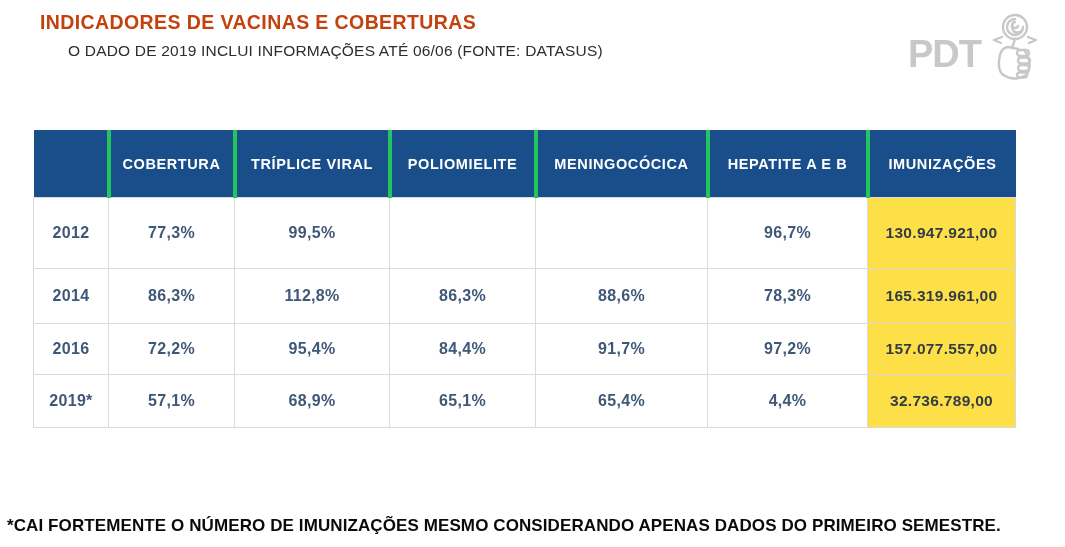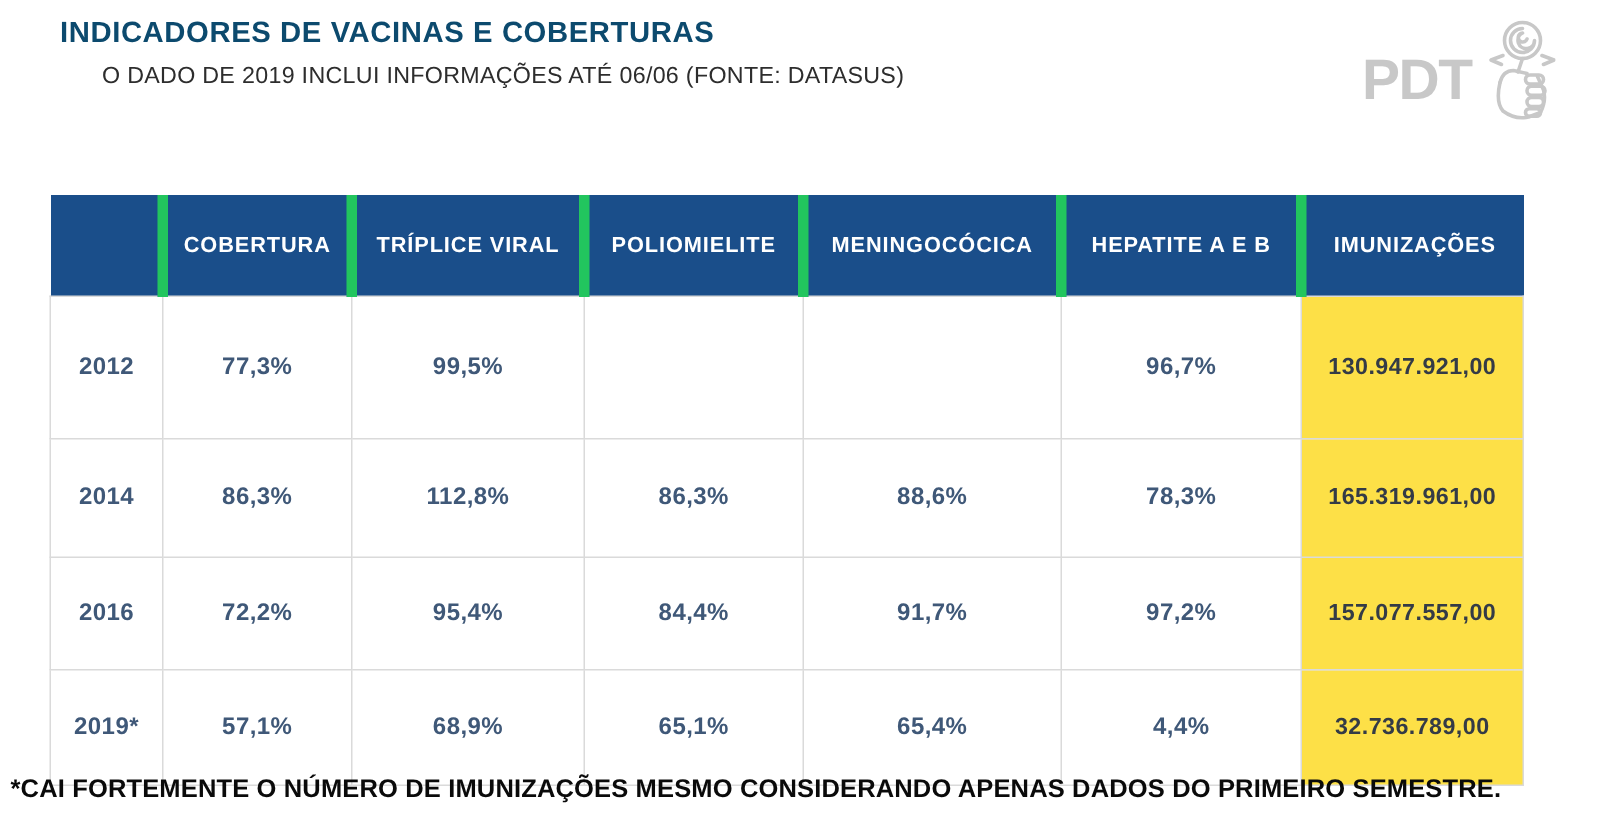--- a/index.html
+++ b/index.html
@@ -3,45 +3,45 @@
 <meta charset="utf-8">
 <style>
   html,body{margin:0;padding:0;background:#fff;}
   .page{
     position:relative;width:1065px;height:547px;background:#ffffff;overflow:hidden;
     font-family:"Liberation Sans",sans-serif;
   }
   
   .hdr{position:absolute;left:40px;top:11px;}
   .title{
-    font-size:19.5px;font-weight:800;color:#0c4a6e;letter-spacing:.4px;line-height:1.2;
+    font-size:19.5px;font-weight:800;color:#c2410c;letter-spacing:.4px;line-height:1.2;
   }
   .subtitle{
     margin:8px 0 0 28px;font-size:15.5px;font-weight:400;color:#2d2d2d;letter-spacing:.2px;
   }
   .logo{
     position:absolute;top:12px;right:28px;display:flex;align-items:center;gap:4px;
   }
   .logo-text{
     font-size:38px;font-weight:800;color:#c8c8c8;letter-spacing:-1px;line-height:1;
     padding-top:14px;
   }
   .logo-ico{display:block;}
   
   table.vac{
     position:absolute;left:33px;top:130px;border-collapse:collapse;table-layout:fixed;
   }
   table.vac thead th{
     background:#1a4e8a;color:#ffffff;font-weight:700;font-size:14.5px;letter-spacing:.6px;
-    text-align:center;height:67px;border-left:7px solid #22c55e;padding:0 2px;
+    text-align:center;height:67px;border-left:4px solid #22c55e;padding:0 2px;
   }
   table.vac thead th:first-child{border-left:none;}
   table.vac tbody td{
     border:1px solid #dadada;background:#ffffff;text-align:center;
-    font-weight:700;font-size:16px;color:#3f5878;letter-spacing:.3px;padding:16px 2px;
+    font-weight:700;font-size:16px;color:#3f5878;letter-spacing:.3px;padding:4px 2px;
   }
   table.vac tbody td.imun{
     background:#fde047;color:#343b46;font-size:15.5px;
   }
   tr.r0 td{height:62px;}
   tr.r1 td{height:46px;}
   tr.r2 td{height:42px;}
   tr.r3 td{height:44px;}
   tr.r4 td{height:44px;}
   

